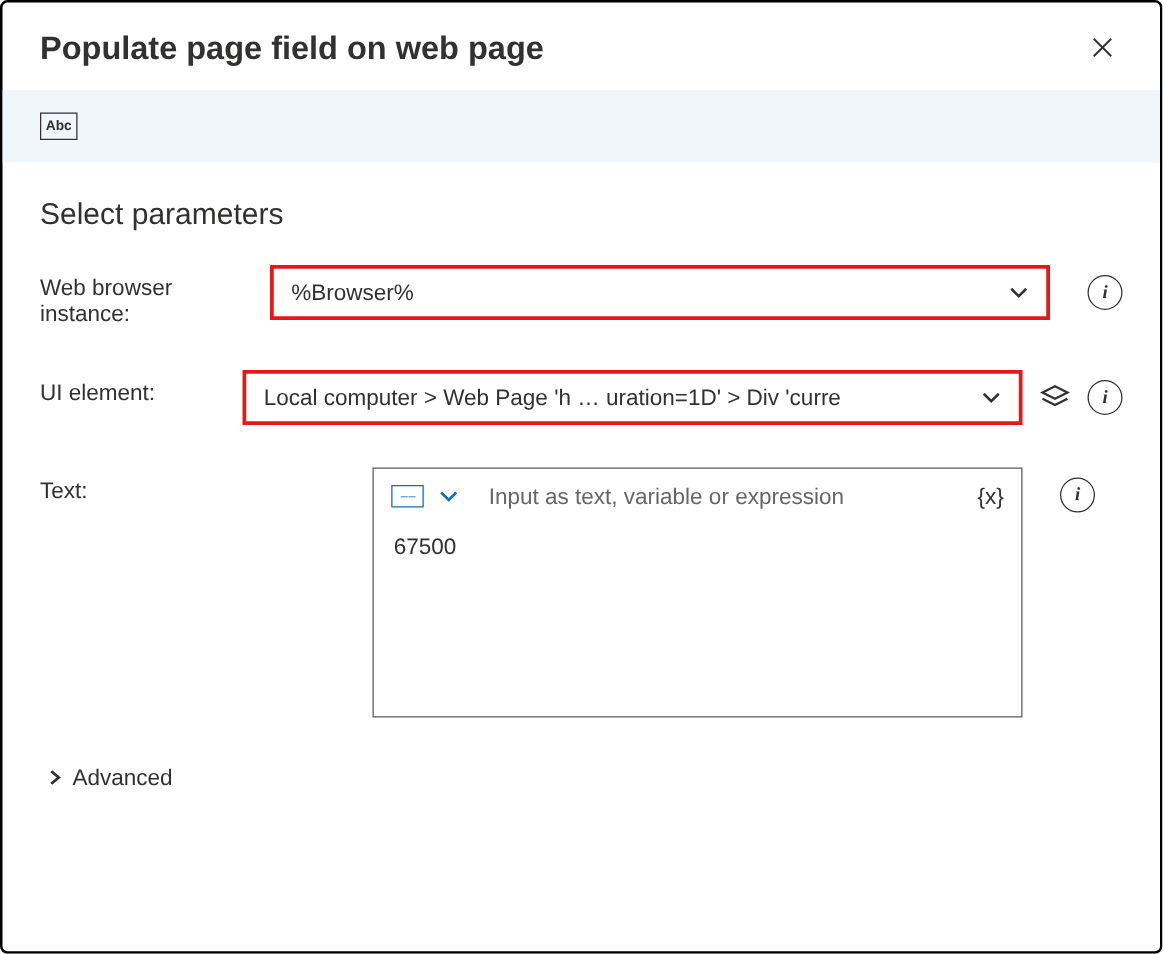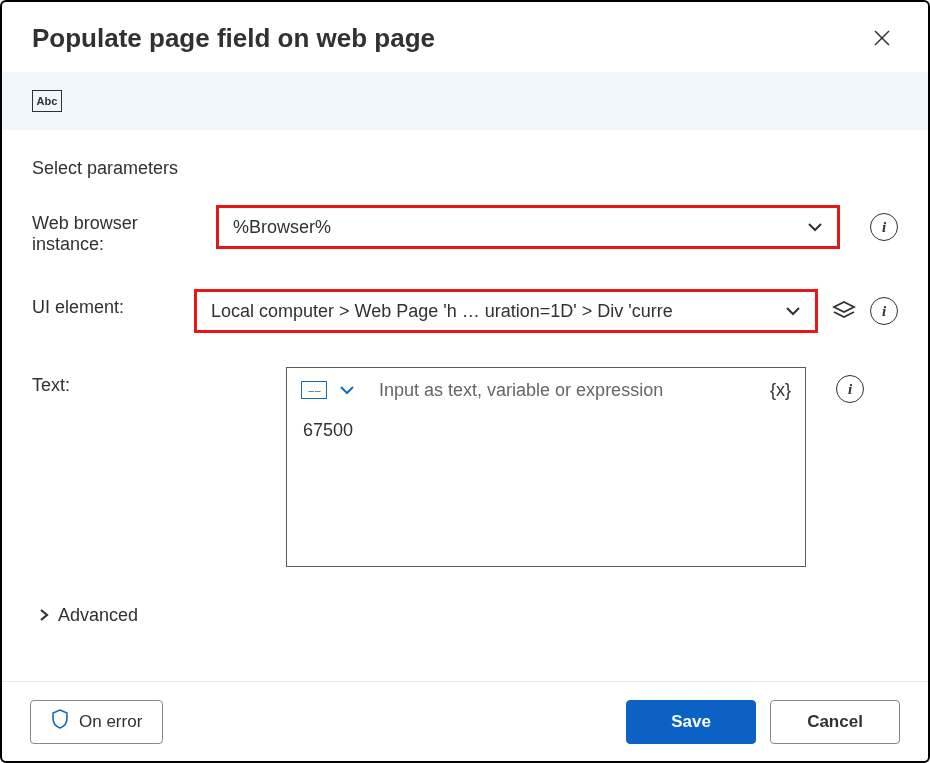--- a/index.html
+++ b/index.html
@@ -12,22 +12,22 @@
   .title { font-size: 26px; font-weight: 600; }
   .close-btn { width: 32px; height: 32px; display:flex; align-items:center; justify-content:center; cursor:pointer; }
   .close-btn svg { width: 18px; height: 18px; stroke:#323130; stroke-width:1.5; }
   .info-bar {
     background: #eff6fc; padding: 18px 30px; display: flex; align-items: center; gap: 24px;
     font-size: 18px;
   }
   .abc-box { border:1.5px solid #323130; width:30px; height:22px; display:flex; align-items:center; justify-content:center; font-size:11px; font-weight:600;}
   .link { color:#0b62c4; text-decoration: underline; cursor:pointer; }
   .body { flex:1; padding: 28px 30px 12px 30px; overflow:auto; }
-  .section-title { font-size: 18px; margin-bottom: 26px; }
-  .row { display:flex; align-items:flex-start; gap:24px; margin-bottom: 34px; margin-top: 24px; }
+  .section-title { font-size: 24px; margin-bottom: 26px; }
+  .row { display:flex; align-items:flex-start; gap:36px; margin-bottom: 34px; margin-top: 24px; }
   .row-label { width: 230px; font-size: 18px; padding-top: 8px; }
   .field-col { flex:1; display:flex; align-items:flex-start; gap:14px; }
   .select-box {
     width: 624px; height: 44px; border: 3px solid #e61717; background:#fff;
     display:flex; align-items:center; justify-content:space-between; padding: 0 14px; font-size:18px;
   }
   .chev { width:16px; height:16px; }
   .chev svg { width:100%; height:100%; stroke:#323130; stroke-width:2; fill:none; }
   .icon-circle { width:28px; height:28px; border:1.8px solid #323130; border-radius:50%; display:flex; align-items:center; justify-content:center; font-family: Georgia, serif; font-style: italic; font-weight:700; font-size:15px; flex:0 0 auto; margin-top:8px;}
   .layers-icon { width:24px; height:24px; flex:0 0 auto; margin-top:10px;}
@@ -139,28 +139,14 @@
     <div class="advanced-row">
       <span class="chev-right">
         <svg viewBox="0 0 12 12">
             <polyline points="3,1 9,6 3,11"></polyline>
           </svg>
       </span>
       <span>Advanced</span>
     </div>
   </div>
 
-  <div class="footer">
-    <div class="on-error-btn">
-      <span class="shield-icon">
-        <svg viewBox="0 0 18 20">
-            <path d="M9 1 L16 4 V9 C16 14 13 17.5 9 19 C5 17.5 2 14 2 9 V4 Z"></path>
-          </svg>
-      </span>
-      <span>On error</span>
-    </div>
-    <div class="footer-right">
-      <div class="btn btn-primary">Save</div>
-      <div class="btn btn-secondary">Cancel</div>
-    </div>
-  </div>
 
 </div>
 
 </body></html>

